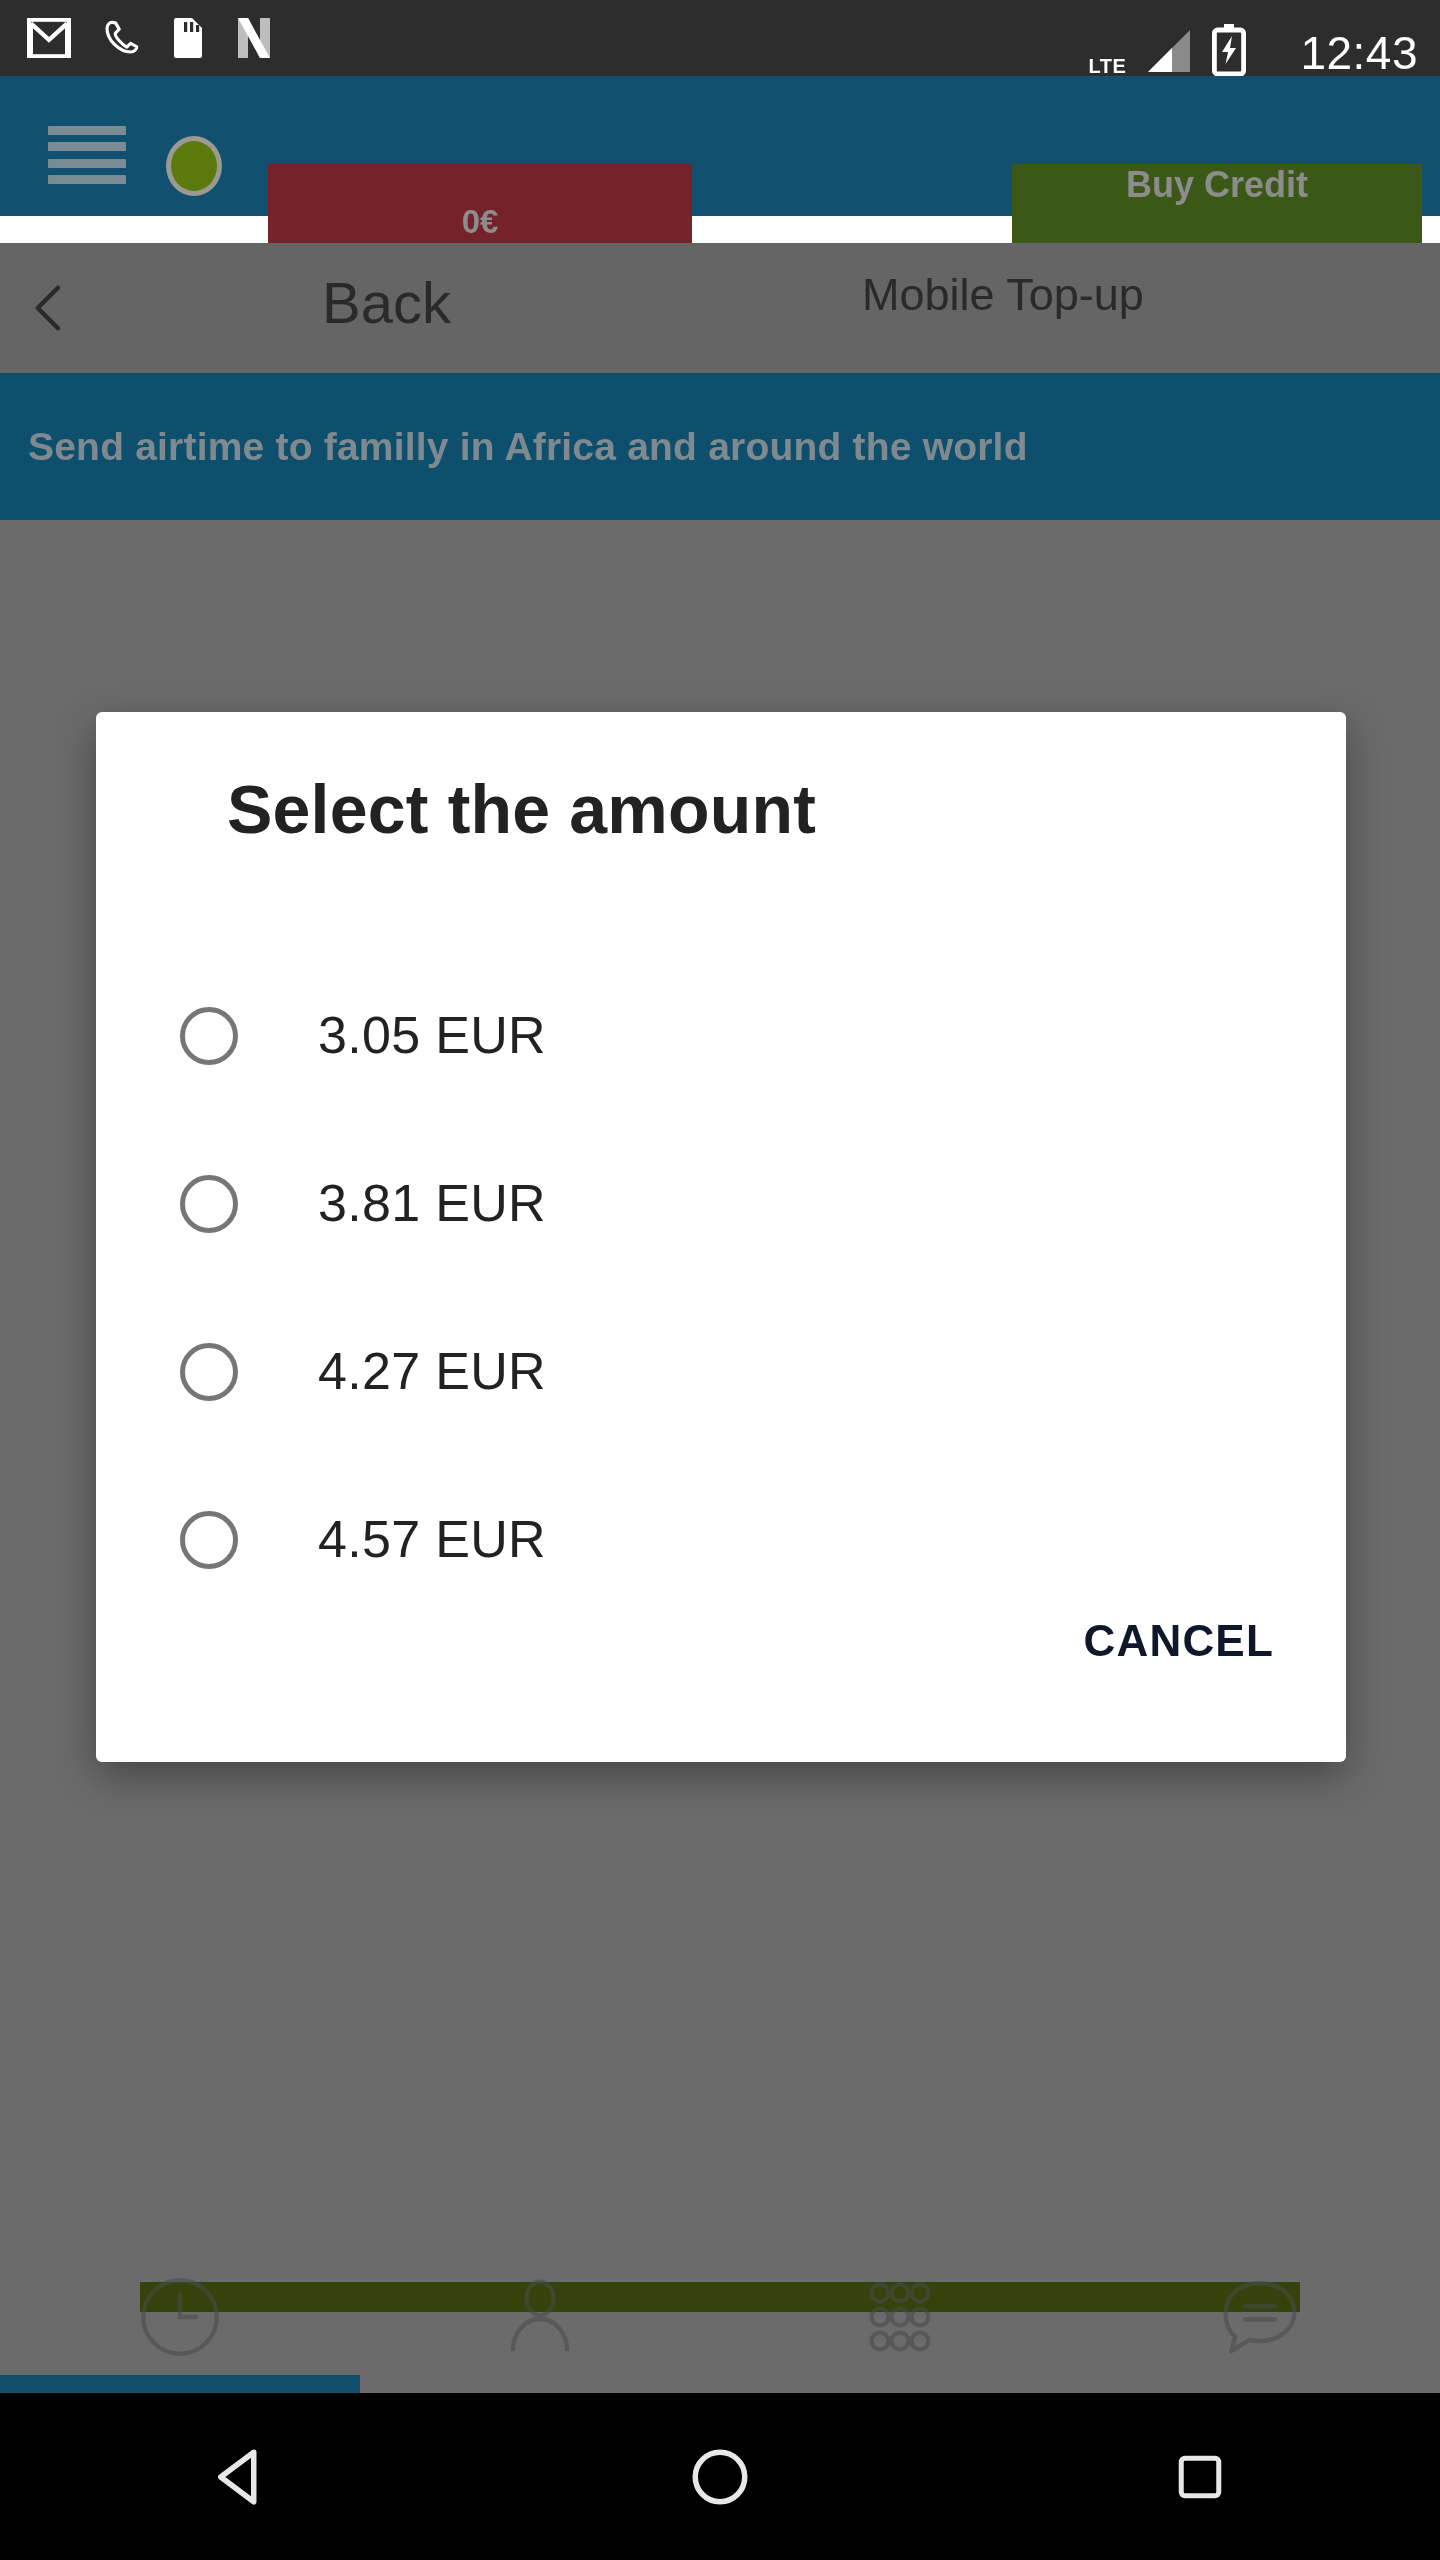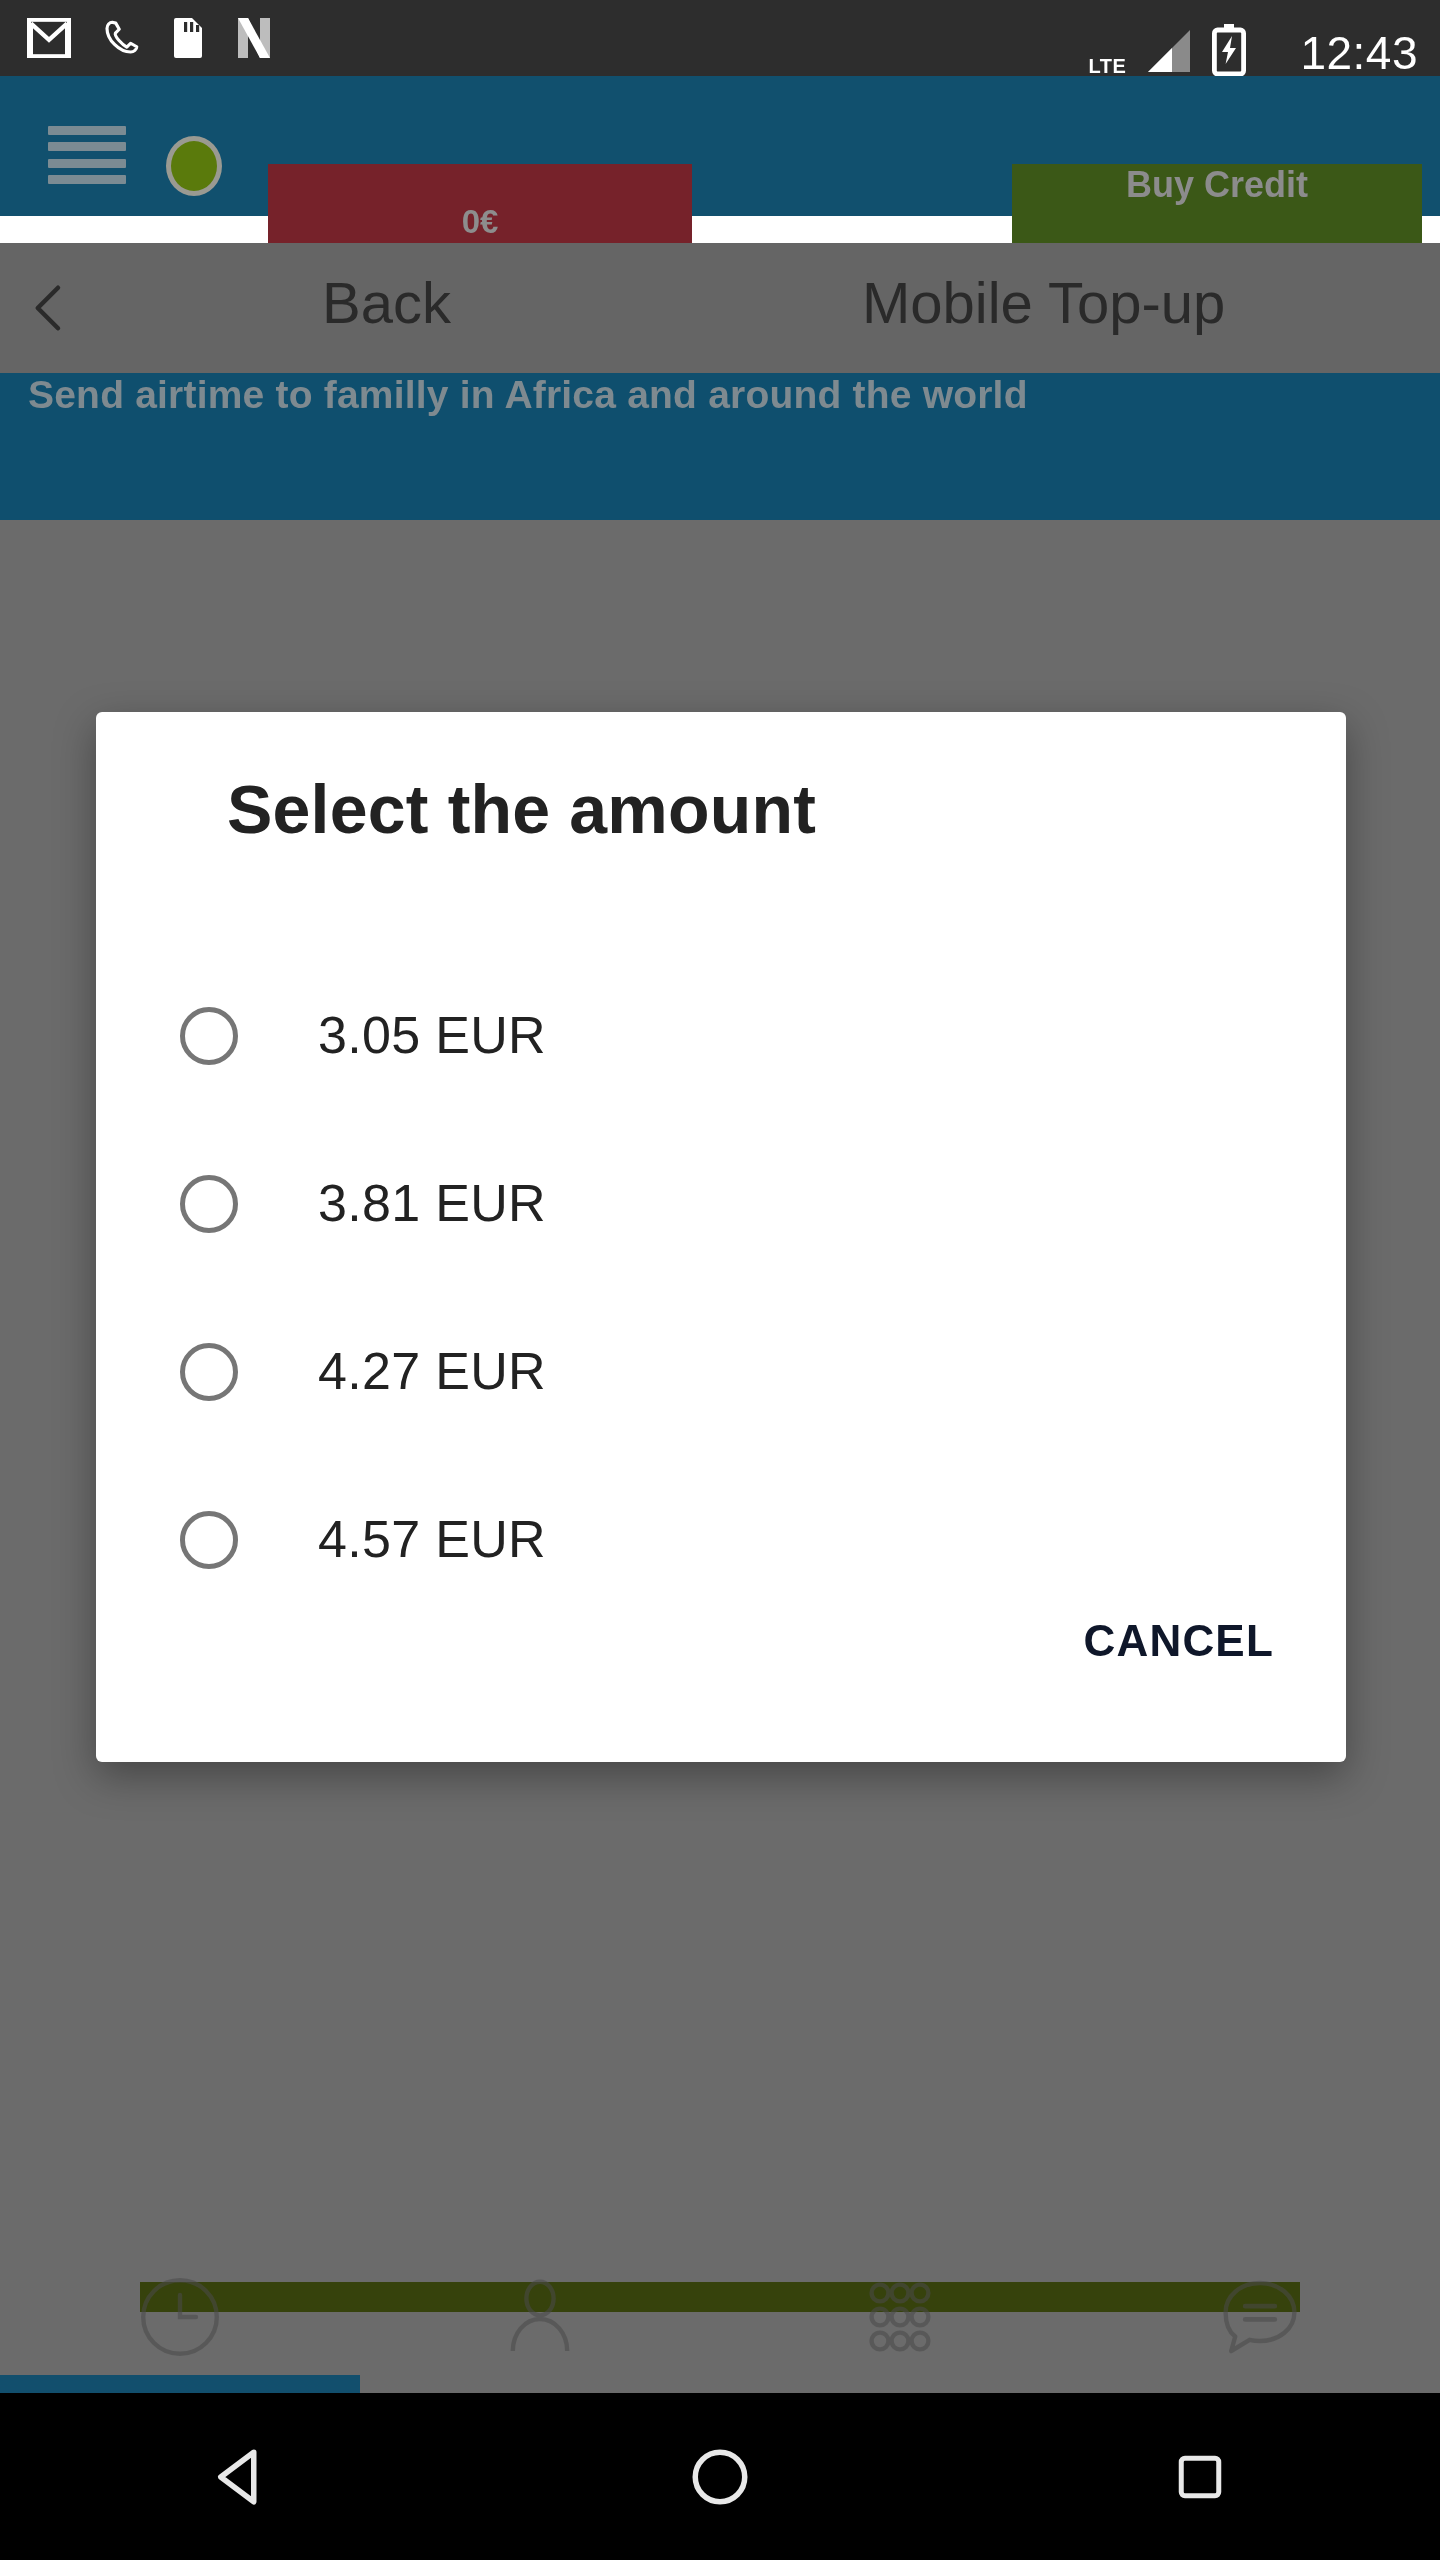--- a/index.html
+++ b/index.html
@@ -56,27 +56,27 @@
   }
   .back-chevron {
     position:absolute; left:22px; top:38px; width:54px; height:54px;
   }
   .back-label {
     position:absolute; left:322px; top:25px;
     color:#2a2a2a; font-size:58px; font-weight:400; line-height:1.2;
   }
   .page-title {
     position:absolute; left:862px; top:25px;
-    color:#2a2a2a; font-size:58px; font-weight:400; line-height:1.2;
+    color:#2a2a2a; font-size:45px; font-weight:400; line-height:1.2;
   }
 
   
   .banner {
     position:absolute; left:0; top:373px; width:1440px; height:147px;
-    background:#0f4f6e; display:flex; 
+    background:#0f4f6e; display:flex; align-items:center;
   }
   .banner span {
     padding-left:28px; color:#7e8a90; font-size:39px; font-weight:700; letter-spacing:0.2px;
   }
 
   
   .page-body {
     position:absolute; left:0; top:520px; width:1440px; height:1873px;
     background:#6b6b6b;
   }

